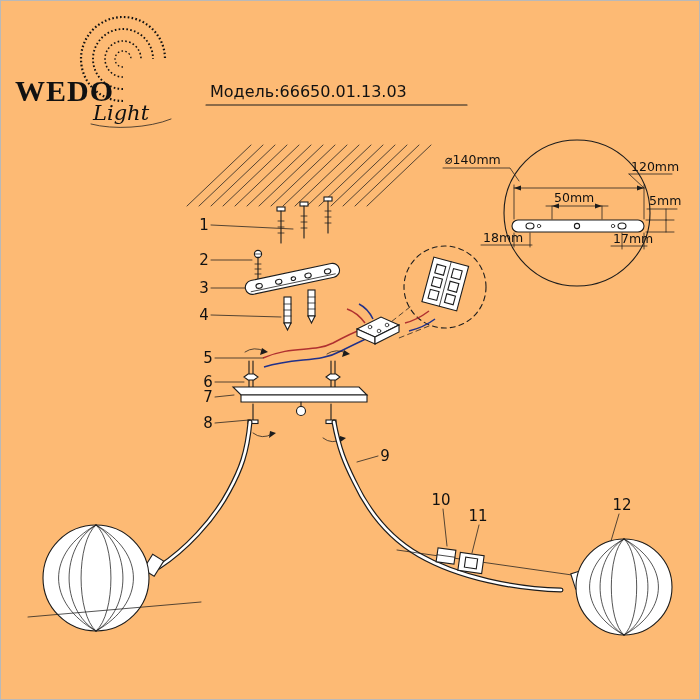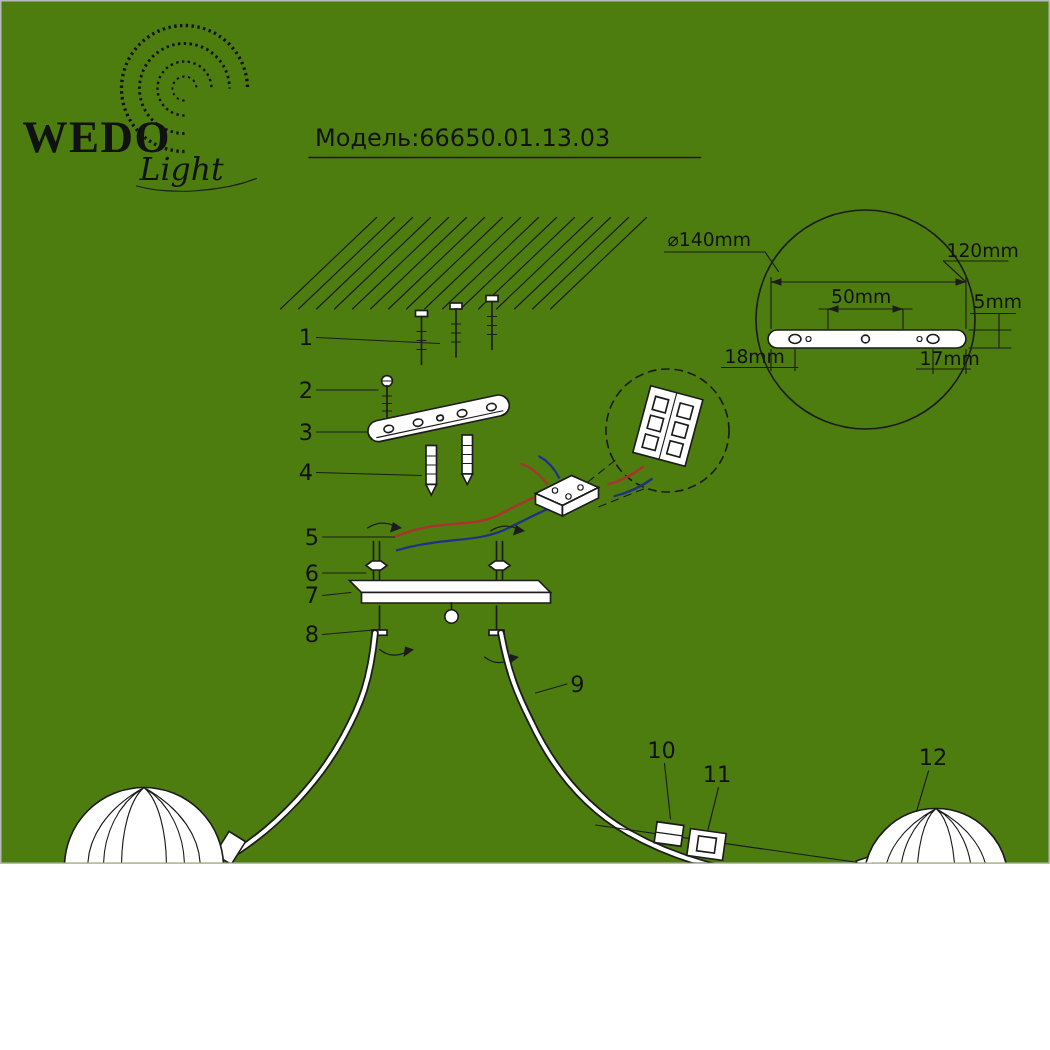--- a/index.html
+++ b/index.html
@@ -1,16 +1,16 @@
 <!DOCTYPE html>
 <html><head>
 <meta charset="utf-8">
 <style>
   html,body{margin:0;padding:0;background:#ffffff;}
-  .page{width:700px;height:576px;position:relative;background:#4d7c0f;border:1px solid #b9b9b9;box-sizing:border-box;overflow:hidden;margin:0 auto;}
+  .page{width:700px;height:700px;position:relative;background:#fdba74;border:1px solid #b9b9b9;box-sizing:border-box;overflow:hidden;margin:0 auto;}
   svg{display:block;}
   .ln{fill:none;stroke:#1c1c1c;stroke-width:1.1;stroke-linecap:round;}
   .fw{fill:#ffffff;stroke:#1c1c1c;stroke-width:1.1;}
   .thin{stroke-width:0.75;}
   .dash{stroke-dasharray:5 4;}
   .tube{fill:none;stroke:#1c1c1c;stroke-width:5;stroke-linecap:round;}
   .tube-core{fill:none;stroke:#ffffff;stroke-width:2.6;stroke-linecap:round;}
   .wire-red{fill:none;stroke:#b03030;stroke-width:1.5;}
   .wire-blue{fill:none;stroke:#20308a;stroke-width:1.5;}
   .blk{fill:#1c1c1c;stroke:none;}

